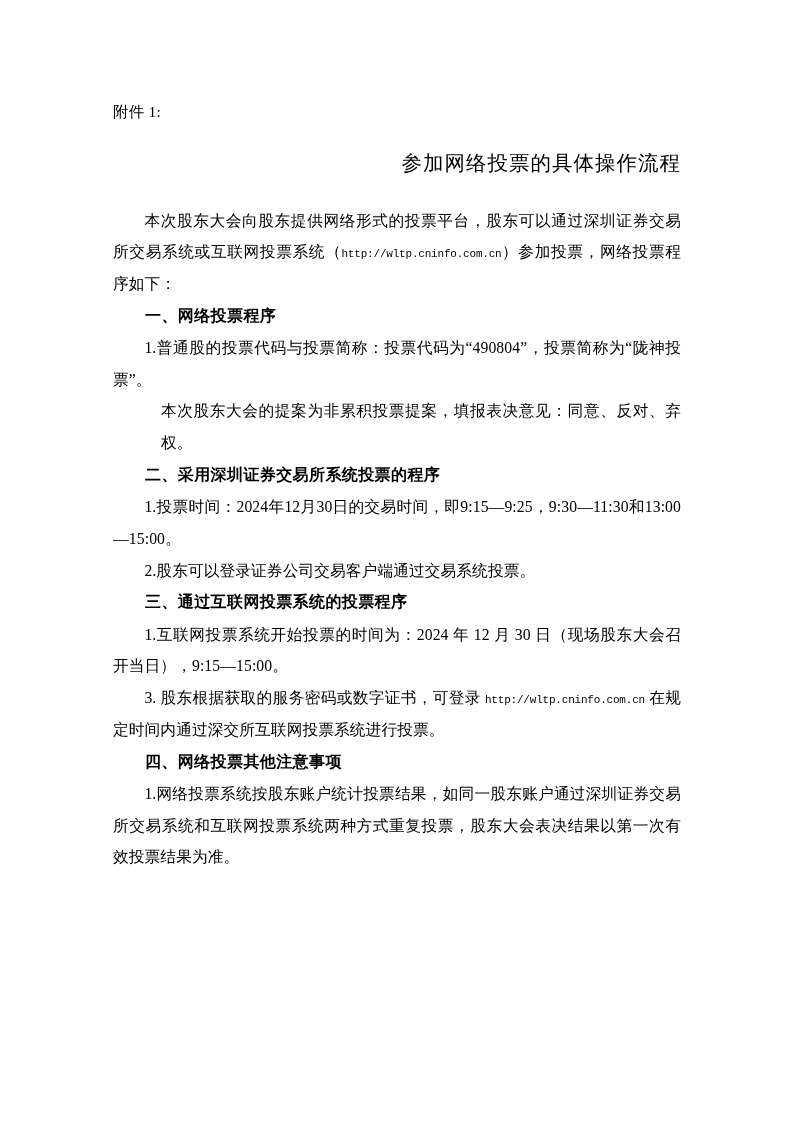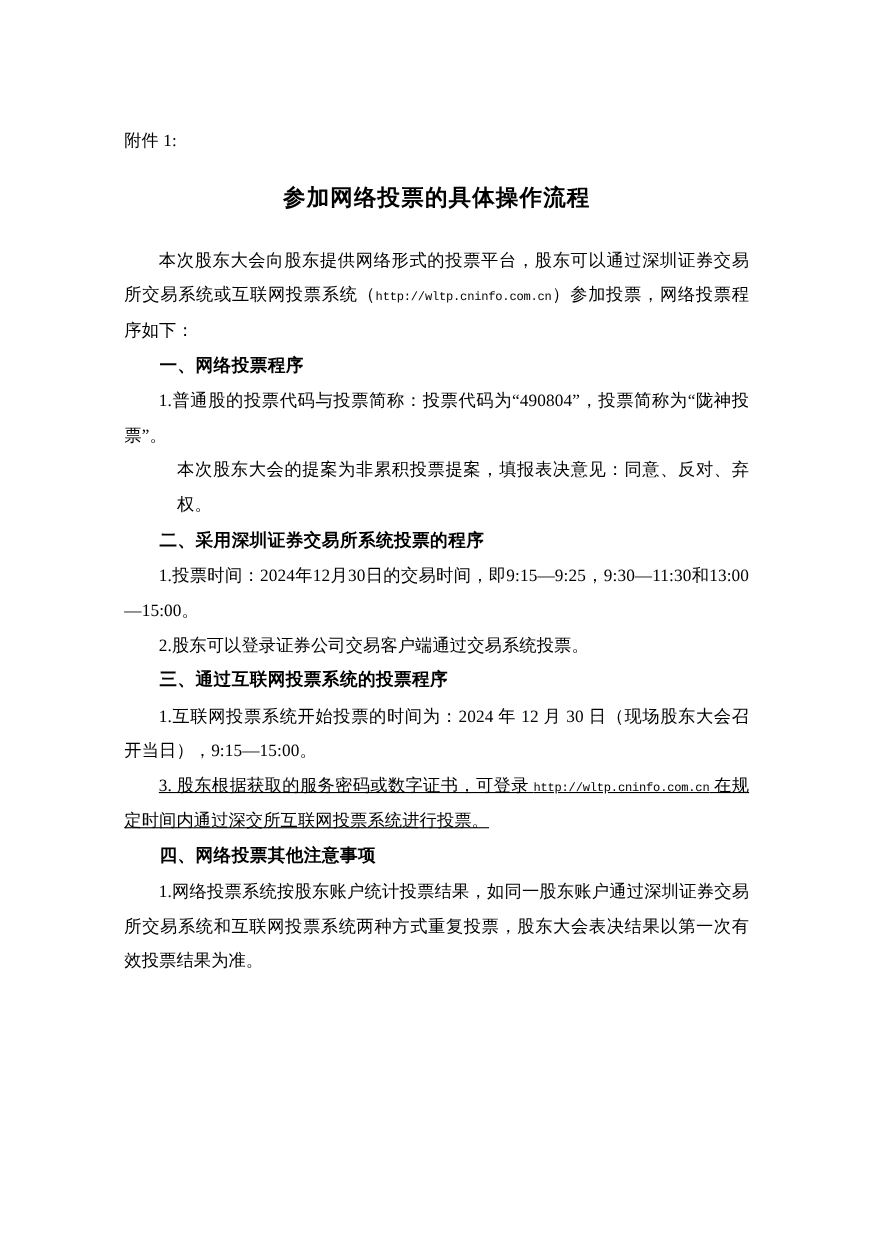--- a/index.html
+++ b/index.html
@@ -17,27 +17,27 @@
   .page {
     position: relative;
     width: 794px;
     height: 1122px;
     box-sizing: border-box;
     padding: 100px 113px 60px 113px;
   }
   .attachment-label {
     font-size: 15.5px;
     line-height: 1.6;
-    margin: 17px 0 14px 0;
+    margin: 0 0 14px 0;
     letter-spacing: 0.2px;
   }
   .doc-title {
-    text-align: center;
+    text-align: right;
     font-size: 20.5px;
-    font-weight: bold;
+    font-weight: normal;
     letter-spacing: 1px;
     margin: 23px 0 26px 0;
     line-height: 1.5;
   }
   p.para {
     font-size: 15.7px;
     line-height: 2.02;
     margin: 0;
     text-align: justify;
     text-justify: inter-ideograph;
@@ -56,21 +56,20 @@
     text-indent: 2em;
     letter-spacing: 0.4px;
   }
   .mono {
     font-family: "Liberation Mono", "DejaVu Sans Mono", monospace;
     font-size: 11px;
     letter-spacing: -0.2px;
   }
   .spaced {
     letter-spacing: 2.6px;
-    text-decoration: underline;
   }
 </style>
 </head>
 <body>
 
 <div class="page">
 
   <div class="attachment-label">附件 1:</div>
 
   <h1 class="doc-title">参加网络投票的具体操作流程</h1>

